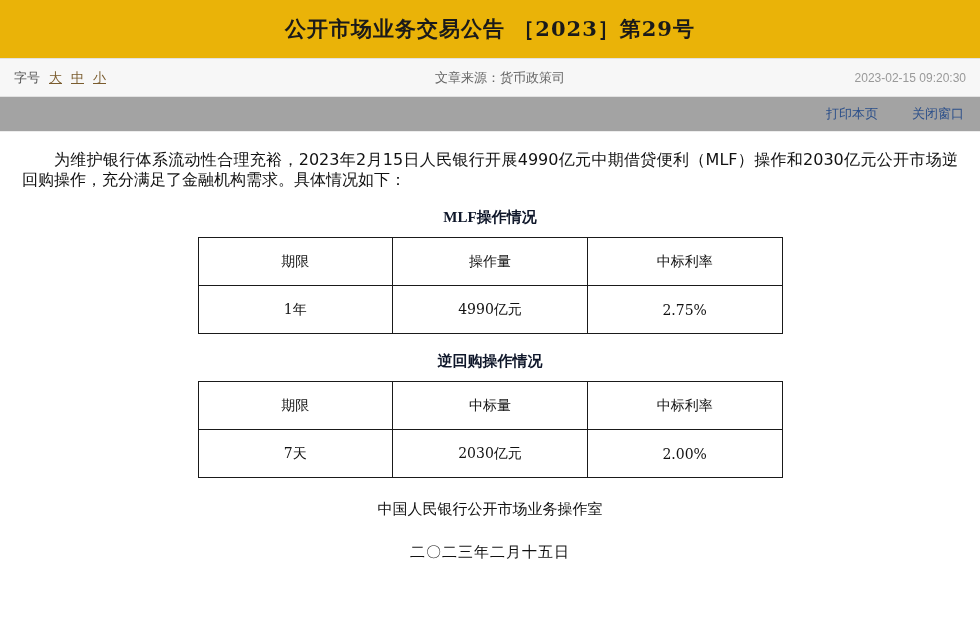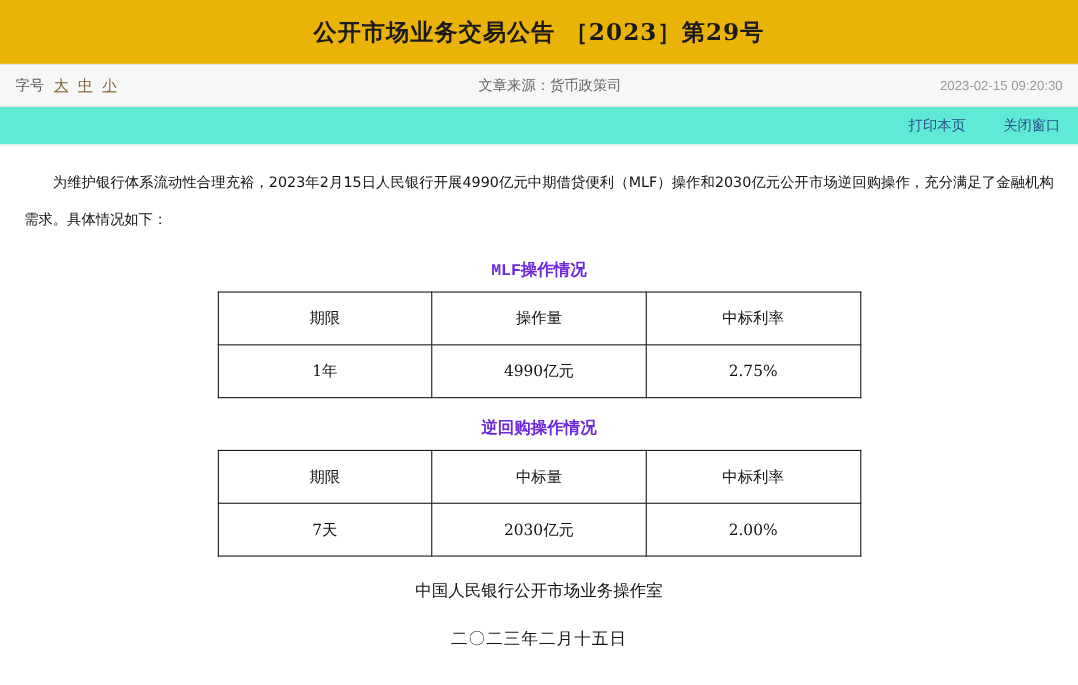--- a/index.html
+++ b/index.html
@@ -82,47 +82,47 @@
   }
   
   .action-bar {
     height: 34px;
     display: flex;
     align-items: center;
     justify-content: flex-end;
     padding-right: 16px;
     gap: 34px;
     border-bottom: 1px solid #ededed;
-    background: #5eead4;
+    background: #a3a3a3;
   }
   .action-link {
     font-size: 13px;
     color: #2b4f8a;
     text-decoration: none;
     cursor: pointer;
   }
   
   .content {
     padding: 18px 22px 0 22px;
   }
   .para {
     font-family: "DejaVu Sans", "Liberation Sans", sans-serif;
-    font-size: 13px;
-    line-height: 34px;
+    font-size: 16px;
+    line-height: 20px;
     color: #111;
     text-indent: 2em;
     text-align: justify;
     margin: 0 0 8px 0;
   }
   .section-title {
     text-align: center;
-    font-family: Liberation Mono, monospace;
+    font-family: Liberation Serif, serif;
     font-weight: bold;
     font-size: 15px;
-    color: #6d28d9;
+    color: #0f172a;
     margin: 18px 0 10px 0;
   }
   table.op-table {
     border-collapse: collapse;
     margin: 0 auto;
     width: 585px;
     table-layout: fixed;
   }
   table.op-table td {
     border: 1px solid #1a1a1a;

